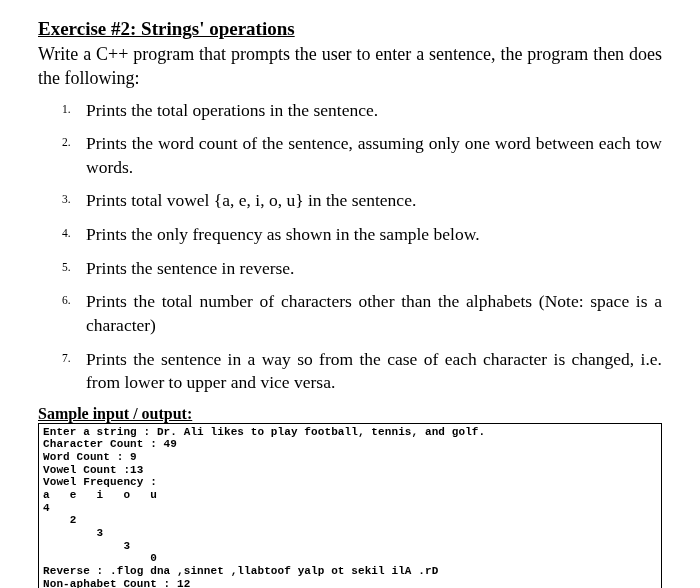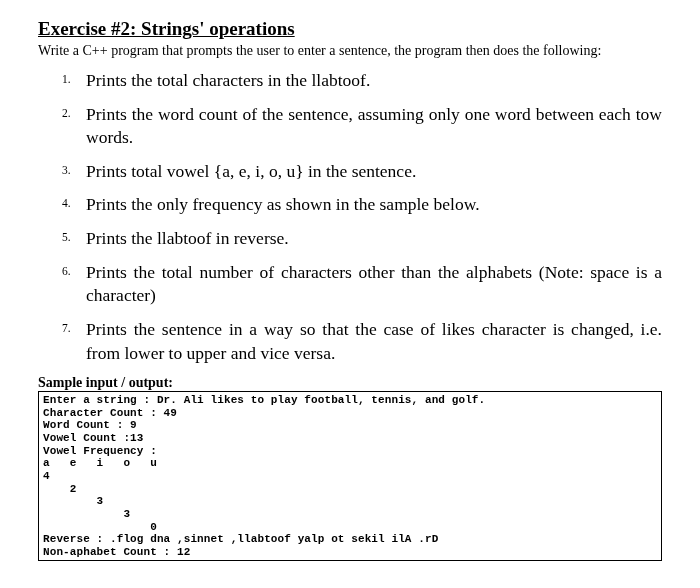--- a/index.html
+++ b/index.html
@@ -15,21 +15,21 @@
       color: #000;
       padding: 18px 38px 10px 38px;
     }
     .title-line {
       font-size: 19px;
       font-weight: bold;
       text-decoration: underline;
       margin-bottom: 2px;
     }
     .intro {
-      font-size: 14px;
+      font-size: 18px;
       line-height: 1.35;
       text-align: justify;
       margin-bottom: 8px;
     }
     ol.steps {
       list-style: none;
       padding-left: 32px;
       counter-reset: step;
     }
     ol.steps li {
@@ -42,22 +42,23 @@
     }
     ol.steps li::before {
       counter-increment: step;
       content: counter(step) ".";
       position: absolute;
       left: -8px;
       top: 3px;
       font-size: 11.5px;
     }
     .sample-heading {
-      font-size: 14px;
+      font-size: 16px;
       font-weight: bold;
+      text-decoration: underline;
       margin-top: 4px;
       margin-bottom: 0px;
     }
     pre.sample {
       font-family: "Courier New", Courier, monospace;
       font-size: 11px;
       line-height: 1.15;
       white-space: pre;
       border: 1px solid #000;
       border-top: 1px solid #000;
@@ -74,27 +75,27 @@
     }
   </style>
 </head>
 <body>
 
 <div class="title-line">Exercise #2: Strings' operations</div>
 
 <div class="intro">Write a C++ program that prompts the user to enter a sentence, the program then does the following:</div>
 
 <ol class="steps">
-  <li>Prints the total characters in the llabtoof.</li>
+  <li>Prints the total operations in the sentence.</li>
   <li>Prints the word count of the sentence, assuming only one word between each tow words.</li>
   <li>Prints total vowel {a, e, i, o, u} in the sentence.</li>
   <li>Prints the only frequency as shown in the sample below.</li>
-  <li>Prints the llabtoof in reverse.</li>
+  <li>Prints the sentence in reverse.</li>
   <li>Prints the total number of characters other than the alphabets (Note: space is a character)</li>
-  <li>Prints the sentence in a way so that the case of likes character is changed, i.e. from lower to upper and vice versa.</li>
+  <li>Prints the sentence in a way so from the case of each character is changed, i.e. from lower to upper and vice versa.</li>
 </ol>
 
 <div class="sample-heading">Sample input / output:</div>
 
 <div class="sample-block">
   <pre class="sample">Enter a string : Dr. Ali likes to play football, tennis, and golf.
 Character Count : 49
 Word Count : 9
 Vowel Count :13
 Vowel Frequency :

